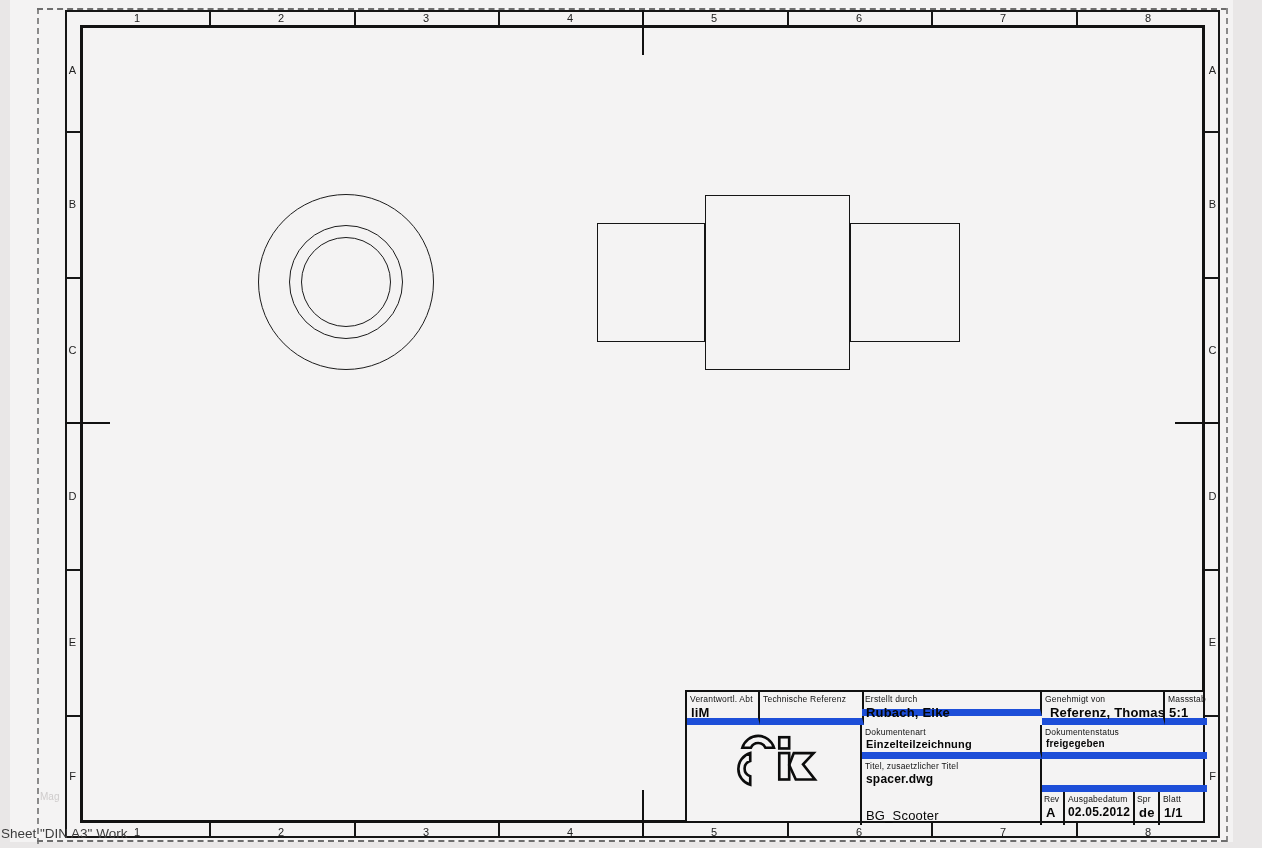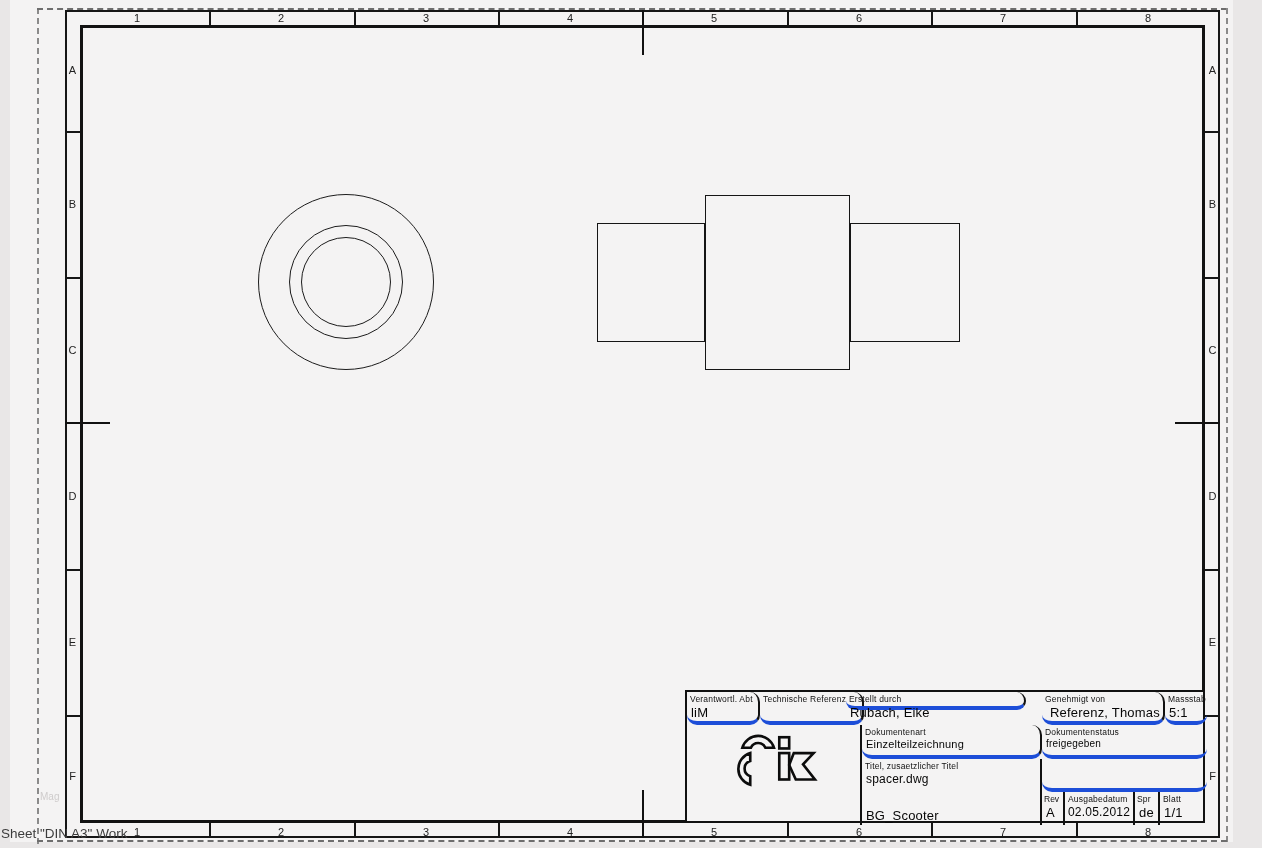--- a/index.html
+++ b/index.html
@@ -20,23 +20,23 @@
   .cmv{width:0;border-left:2px solid #111;}
   .cmh{height:0;border-top:2px solid #111;}
   .glabel{font-size:11px;color:#222;text-align:center;line-height:14px;height:14px;}
   
   .circ{position:absolute;box-sizing:border-box;border:1.3px solid #1c1c1c;border-radius:50%;}
   .prect{position:absolute;box-sizing:border-box;border:1.6px solid #151515;}
   
   .tb{border:2px solid #111;}
   .tbc{position:absolute;box-sizing:border-box;overflow:visible;}
   .bR{border-right:2px solid #111;}
-  .bB{border-bottom:4px solid #1d4ed8;border-radius:10px;}
+  .bB{border-bottom:7px solid #1d4ed8;}
   .tbl{font-size:8.5px;color:#111;padding:2px 0 0 3px;white-space:nowrap;letter-spacing:0.2px;}
-  .tbv{font-size:13px;font-weight:normal;color:#060606;padding:1px 0 0 4px;white-space:nowrap;letter-spacing:0.2px;}
+  .tbv{font-size:13px;font-weight:bold;color:#060606;padding:1px 0 0 4px;white-space:nowrap;letter-spacing:0.2px;}
   .logo-text{position:absolute;left:8px;bottom:3px;font-size:24px;font-weight:bold;
              color:#0a0a0a;letter-spacing:0.5px;white-space:nowrap;}
   .sheet-tab{font-size:13.5px;color:#3c3c3c;white-space:nowrap;z-index:4;}
   .faint{font-size:10px;color:#cfcccc;z-index:3;}
   .strip{background:#e9e7e7;}
 </style>
 </head>
 <body>
 
 <div class="stage">
@@ -126,21 +126,21 @@
   <div class="abs tb" style="left:685px;top:690px;width:520px;height:133px;background:#f4f3f3">
 
     <div class="tbc bR bB" style="left:0;top:0;width:73px;height:33px">
       <div class="tbl">Verantwortl. Abt</div>
       <div class="tbv">liM</div>
     </div>
     <div class="tbc bR bB" style="left:73px;top:0;width:104px;height:33px">
       <div class="tbl">Technische Referenz</div>
       <div class="tbv"></div>
     </div>
-    <div class="tbc bR bB" style="left:159px;top:0;width:180px;height:18px">
+    <div class="tbc bR bB" style="left:175px;top:0;width:180px;height:24px">
       <div class="tbl">Erstellt durch</div>
       <div class="tbv">Rubach, Eike</div>
     </div>
     <div class="tbc bR bB" style="left:355px;top:0;width:123px;height:33px">
       <div class="tbl">Genehmigt von</div>
       <div class="tbv" style="padding-left:8px">Referenz, Thomas</div>
     </div>
     <div class="tbc bB" style="left:478px;top:0;width:42px;height:33px">
       <div class="tbl">Massstab</div>
       <div class="tbv">5:1</div>

